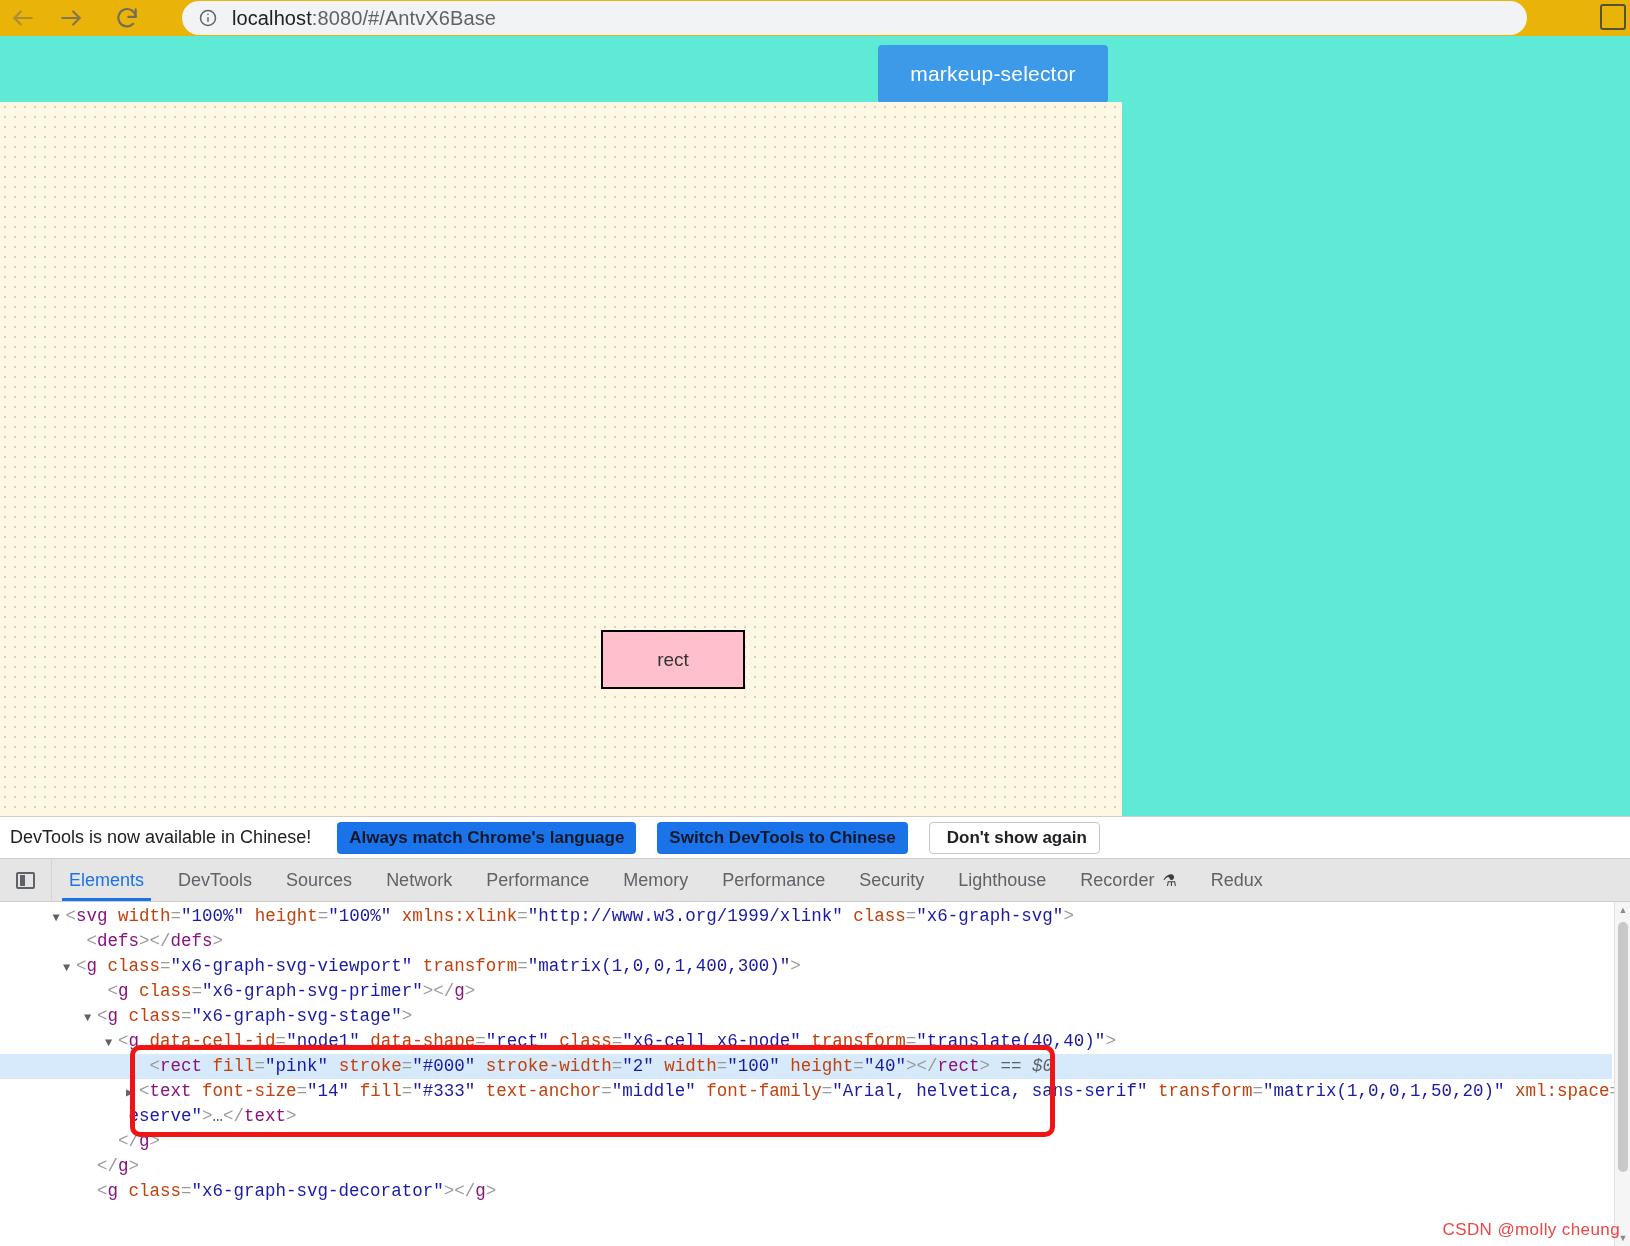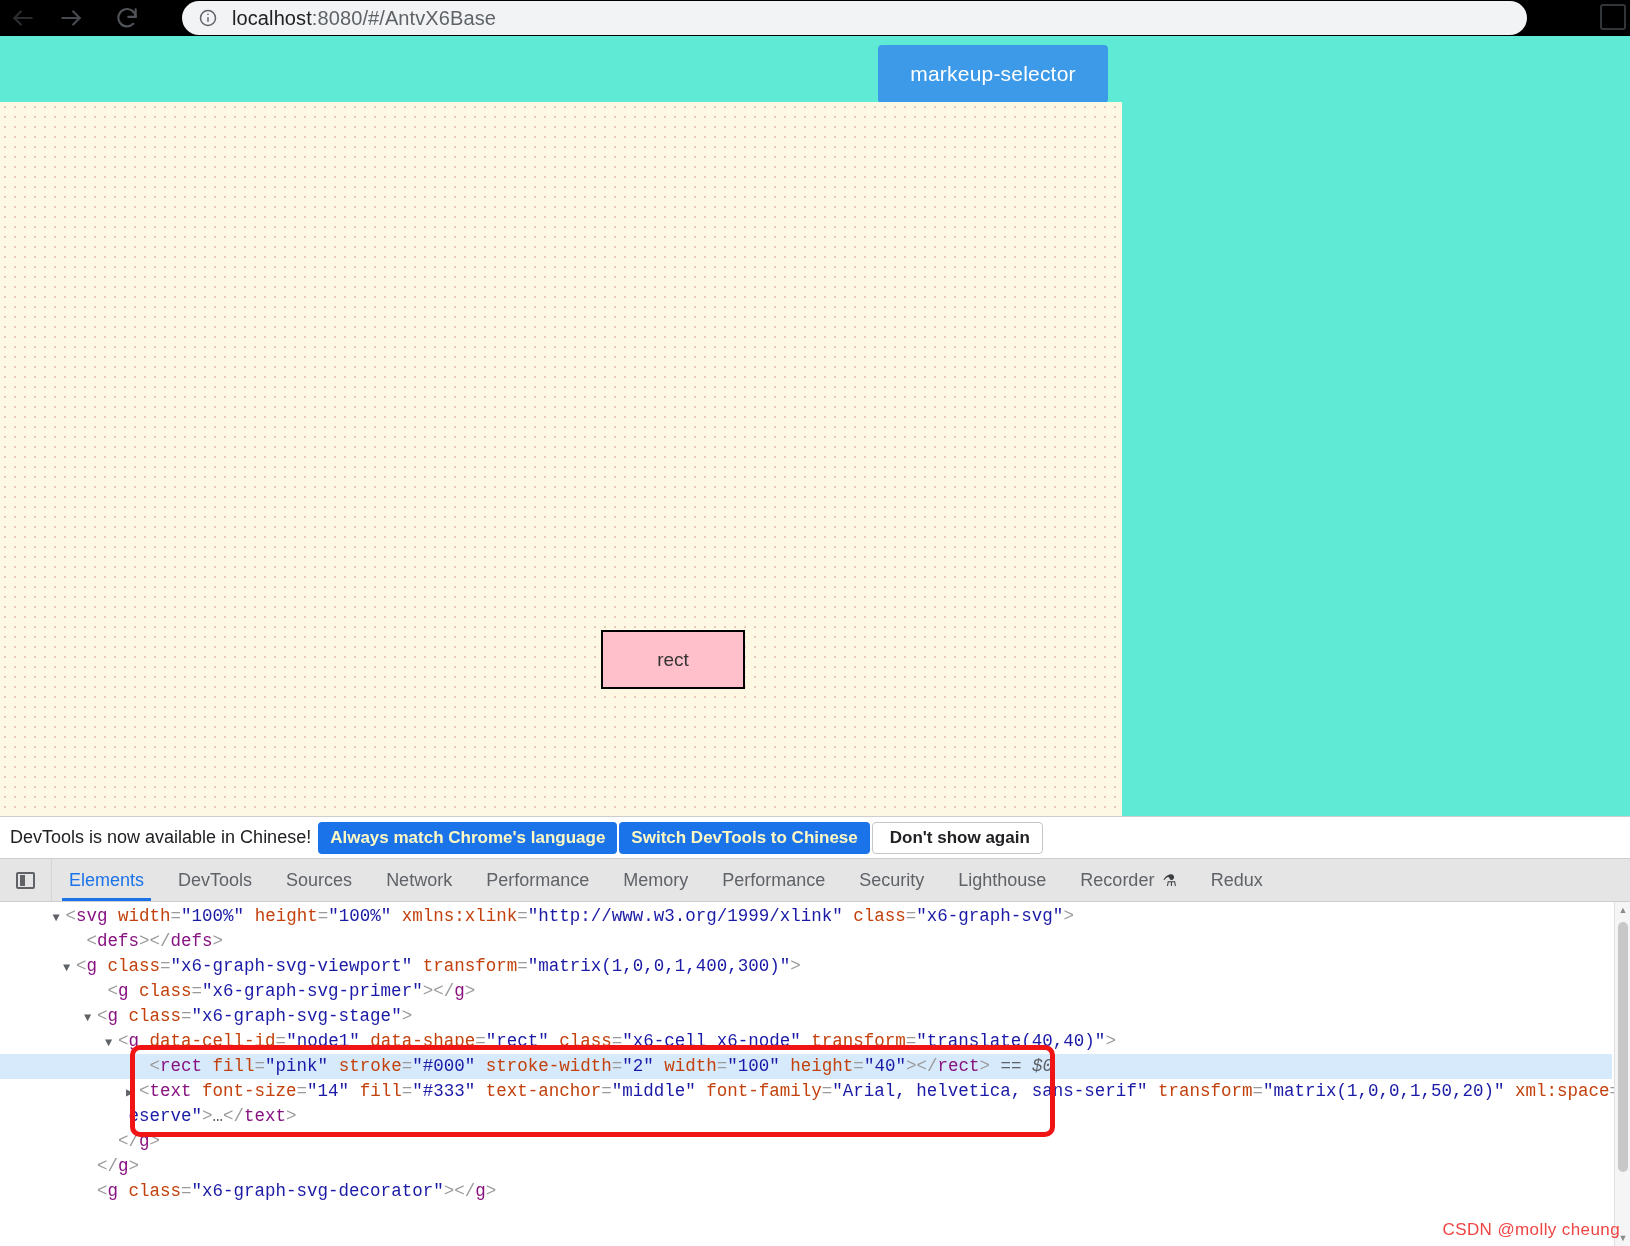--- a/index.html
+++ b/index.html
@@ -7,21 +7,21 @@
     width: 1630px; height: 1246px;
     background: #ffffff;
     font-family: "Liberation Sans", sans-serif;
     overflow: hidden;
   }
 
   
   .browser-bar {
     position: absolute; top: 0; left: 0;
     width: 1630px; height: 36px;
-    background: #000000;
+    background: #eab308;
     display: flex; align-items: center;
   }
   .nav-btn {
     width: 38px; height: 36px;
     display: flex; align-items: center; justify-content: center;
     color: #5f6368;
   }
   .nav-btn svg { display: block; }
   .nav-back { margin-left: 4px; opacity: .45; }
   .nav-fwd  { margin-left: 10px; opacity: .75; }
@@ -105,40 +105,40 @@
   
   .dt-notice {
     position: absolute;
     top: 816px; left: 0;
     width: 1630px; height: 43px;
     background: #ffffff;
     border-top: 1px solid #cdcdcd;
     border-bottom: 1px solid #cdcdcd;
     display: flex; align-items: center;
     padding-left: 10px;
-    gap: 2px;
+    gap: 21px;
   }
   .dt-notice .msg {
     font-size: 18px;
     color: #202124;
     white-space: nowrap;
     margin-right: 5px;
   }
   .dt-btn {
     height: 32px;
     border-radius: 4px;
     font-family: "Liberation Sans", sans-serif;
     font-size: 17px;
     font-weight: bold;
     padding: 0 12px;
     border: none;
     cursor: pointer;
     white-space: nowrap;
   }
-  .dt-btn.primary { background: #1a73e8; color: #fef9c3; }
+  .dt-btn.primary { background: #1a73e8; color: #0f172a; }
   .dt-btn.ghost {
     background: #ffffff; color: #202124;
     border: 1px solid #c6c6c6;
     font-weight: bold;
     padding-left: 17px;
   }
 
   
   .dt-tabs {
     position: absolute;

